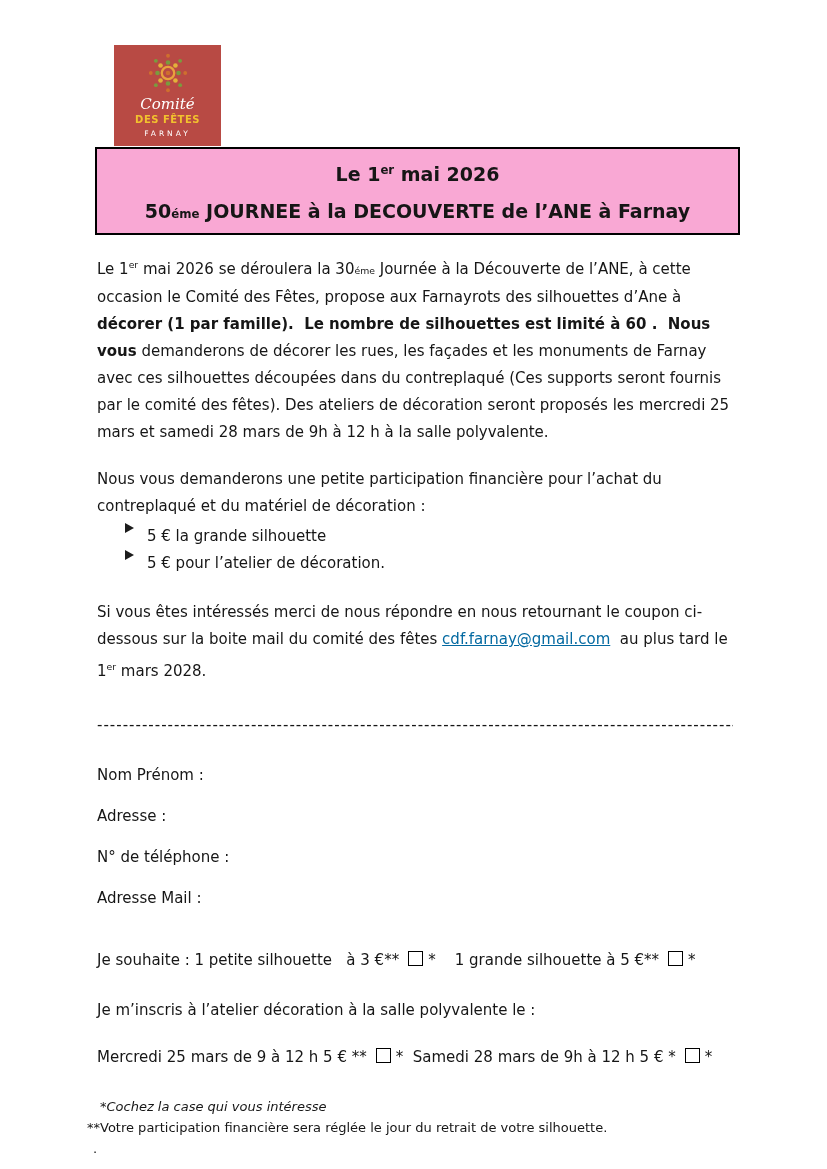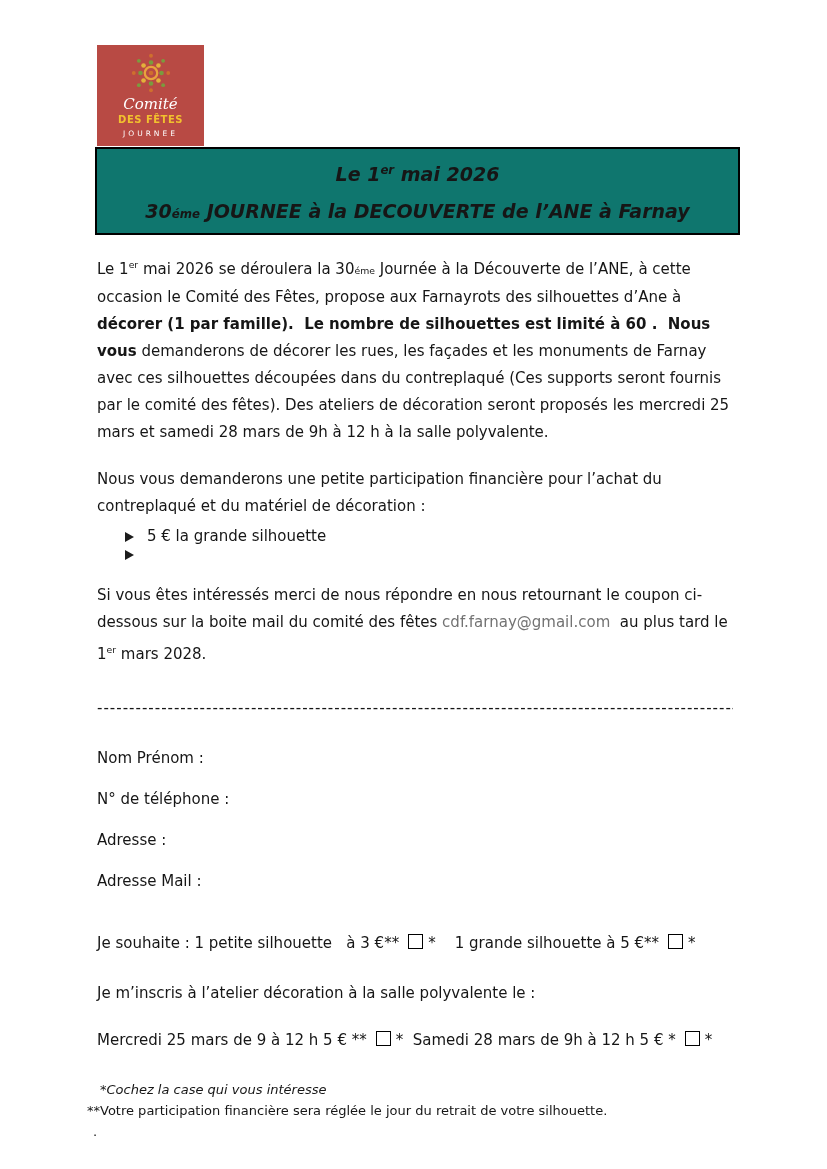--- a/index.html
+++ b/index.html
@@ -5,54 +5,54 @@
   html,body{margin:0;padding:0;}
   body{
     width:827px;height:1169px;background:#ffffff;
     font-family:"DejaVu Sans","Liberation Sans",sans-serif;
     color:#161616;position:relative;overflow:hidden;
   }
   .page{position:absolute;inset:0;background:#ffffff;}
 
   
   .logo{
-    position:absolute;left:97px;top:45px;width:107px;height:101px;
+    position:absolute;left:114px;top:45px;width:107px;height:101px;
     background:#b84a44;text-align:center;padding-top:6px;box-sizing:border-box;
   }
   .logo-emblem{display:block;margin:0 auto;}
   .logo-name{font-family:"DejaVu Serif","Liberation Serif",serif;font-style:italic;
     color:#ffffff;font-size:15px;line-height:17px;margin-top:1px;}
   .logo-sub{color:#f2c12e;font-weight:bold;font-size:10px;letter-spacing:.5px;line-height:13px;text-align:center;}
   .logo-city{color:#ffffff;font-size:7.5px;letter-spacing:3px;line-height:10px;margin-top:3px;}
 
   
   .banner{
     position:absolute;left:95px;top:147px;width:645px;height:88px;box-sizing:border-box;
-    background:#0f766e;border:2px solid #000;text-align:center;
-    font-weight:bold;font-style:italic;padding-top:9px;
+    background:#f9a8d4;border:2px solid #000;text-align:center;
+    font-weight:bold;padding-top:9px;
   }
   .banner-line1{font-size:19px;line-height:24px;}
   .banner-line2{font-size:19px;line-height:24px;margin-top:13px;}
   sup{font-size:.62em;}
   .small-sub{font-size:.62em;margin-top:8px;}
 
   
   .content{
     position:absolute;left:97px;top:251px;width:636px;
     font-size:15px;line-height:27px;
   }
   .content p{margin:0;white-space:pre-wrap;}
   .bold{font-weight:bold;}
   .para2{margin-top:20px !important;}
   .bullets{margin:3px 0 0 28px;}
-  .bullet{display:flex;align-items:center;line-height:27px;}
+  .bullet{display:flex;align-items:flex-start;line-height:27px;}
   .arrow{width:0;height:0;border-left:9px solid #1c1c1c;border-top:5px solid transparent;
     border-bottom:5px solid transparent;display:inline-block;margin-right:13px;flex:0 0 auto;}
   .reply{margin-top:22px !important;}
-  .link{color:#737373;cursor:pointer;}
+  .link{color:#0369a1;text-decoration:underline;cursor:pointer;}
   .separator{margin-top:27px !important;white-space:nowrap !important;overflow:hidden;letter-spacing:1px;}
   .form-label{margin-top:14px !important;}
   .first-label{margin-top:23px !important;}
   .wish-line{margin-top:35px !important;}
   .workshop-intro{margin-top:23px !important;}
   .workshop-line{margin-top:20px !important;}
   .cbx{display:inline-block;width:13px;height:13px;border:1.6px solid #000;
     vertical-align:-1px;margin:0 5px 0 9px;background:#fff;}
   .footnotes{margin-top:25px;font-size:13px;line-height:21px;}
   .footnotes p{margin:0;white-space:pre-wrap;}
@@ -81,51 +81,52 @@
         <circle cx="35.7" cy="35.7" r="2" fill="#7a9c3e"></circle>
       <circle cx="23" cy="41" r="2" fill="#cf6f2e"></circle>
         <circle cx="10.3" cy="35.7" r="2" fill="#7a9c3e"></circle>
       <circle cx="5" cy="23" r="2" fill="#cf6f2e"></circle>
         <circle cx="10.3" cy="10.3" r="2" fill="#7a9c3e"></circle>
       <circle cx="23" cy="5" r="2" fill="#cf6f2e"></circle>
         <circle cx="35.7" cy="10.3" r="2" fill="#7a9c3e"></circle>
     </svg>
     <div class="logo-name">Comité</div>
     <div class="logo-sub">DES FÊTES</div>
-    <div class="logo-city">JOURNEE</div>
+    <div class="logo-city">FARNAY</div>
   </div>
 
   <div class="banner">
     <div class="banner-line1"><span>Le 1</span><sup>er</sup><span> mai 2026</span></div>
-    <div class="banner-line2"><span>30</span><span class="small-sub">éme</span><span> JOURNEE à la DECOUVERTE de l’ANE à Farnay</span></div>
+    <div class="banner-line2"><span>50</span><span class="small-sub">éme</span><span> JOURNEE à la DECOUVERTE de l’ANE à Farnay</span></div>
   </div>
 
   <div class="content">
 
     <p class="intro"><span>Le 1</span><sup>er</sup><span> mai 2026 se déroulera la 30</span><span class="small-sub">éme</span><span> Journée à la Découverte de l’ANE, à cette occasion le Comité des Fêtes, propose aux Farnayrots des silhouettes d’Ane à </span><span class="bold">décorer (1 par famille).  Le nombre de silhouettes est limité à 60 .  Nous vous</span><span> demanderons de décorer les rues, les façades et les monuments de Farnay avec ces silhouettes découpées dans du contreplaqué (Ces supports seront fournis par le comité des fêtes). Des ateliers de décoration seront proposés les mercredi 25 mars et samedi 28 mars de 9h à 12 h à la salle polyvalente.</span></p>
 
     <p class="para2">Nous vous demanderons une petite participation financière pour l’achat du contreplaqué et du matériel de décoration :</p>
 
     <div class="bullets">
       <div class="bullet">
           <span class="arrow"></span>
           <span>5 € la grande silhouette</span>
         </div>
       <div class="bullet">
           <span class="arrow"></span>
+          <span>5 € pour l’atelier de décoration.</span>
         </div>
     </div>
 
     <p class="reply"><span>Si vous êtes intéressés merci de nous répondre en nous retournant le coupon ci-dessous sur la boite mail du comité des fêtes </span><a class="link">cdf.farnay@gmail.com</a><span>  au plus tard le 1</span><sup>er</sup><span> mars 2028.</span></p>
 
     <p class="separator">----------------------------------------------------------------------------------------------------</p>
 
     <p class="form-label first-label">Nom Prénom :</p>
+    <p class="form-label">Adresse :</p>
     <p class="form-label">N° de téléphone :</p>
-    <p class="form-label">Adresse :</p>
     <p class="form-label">Adresse Mail :</p>
 
     <p class="wish-line"><span>Je souhaite : 1 petite silhouette   à 3 €**</span><span class="cbx"></span><span>*</span><span>    1 grande silhouette à 5 €**</span><span class="cbx"></span><span>*</span></p>
 
     <p class="workshop-intro">Je m’inscris à l’atelier décoration à la salle polyvalente le :</p>
 
     <p class="workshop-line"><span>Mercredi 25 mars de 9 à 12 h 5 € **</span><span class="cbx"></span><span>*</span><span>  Samedi 28 mars de 9h à 12 h 5 € *</span><span class="cbx"></span><span>*</span></p>
 
     <div class="footnotes">
       <p class="note1">*Cochez la case qui vous intéresse</p>

